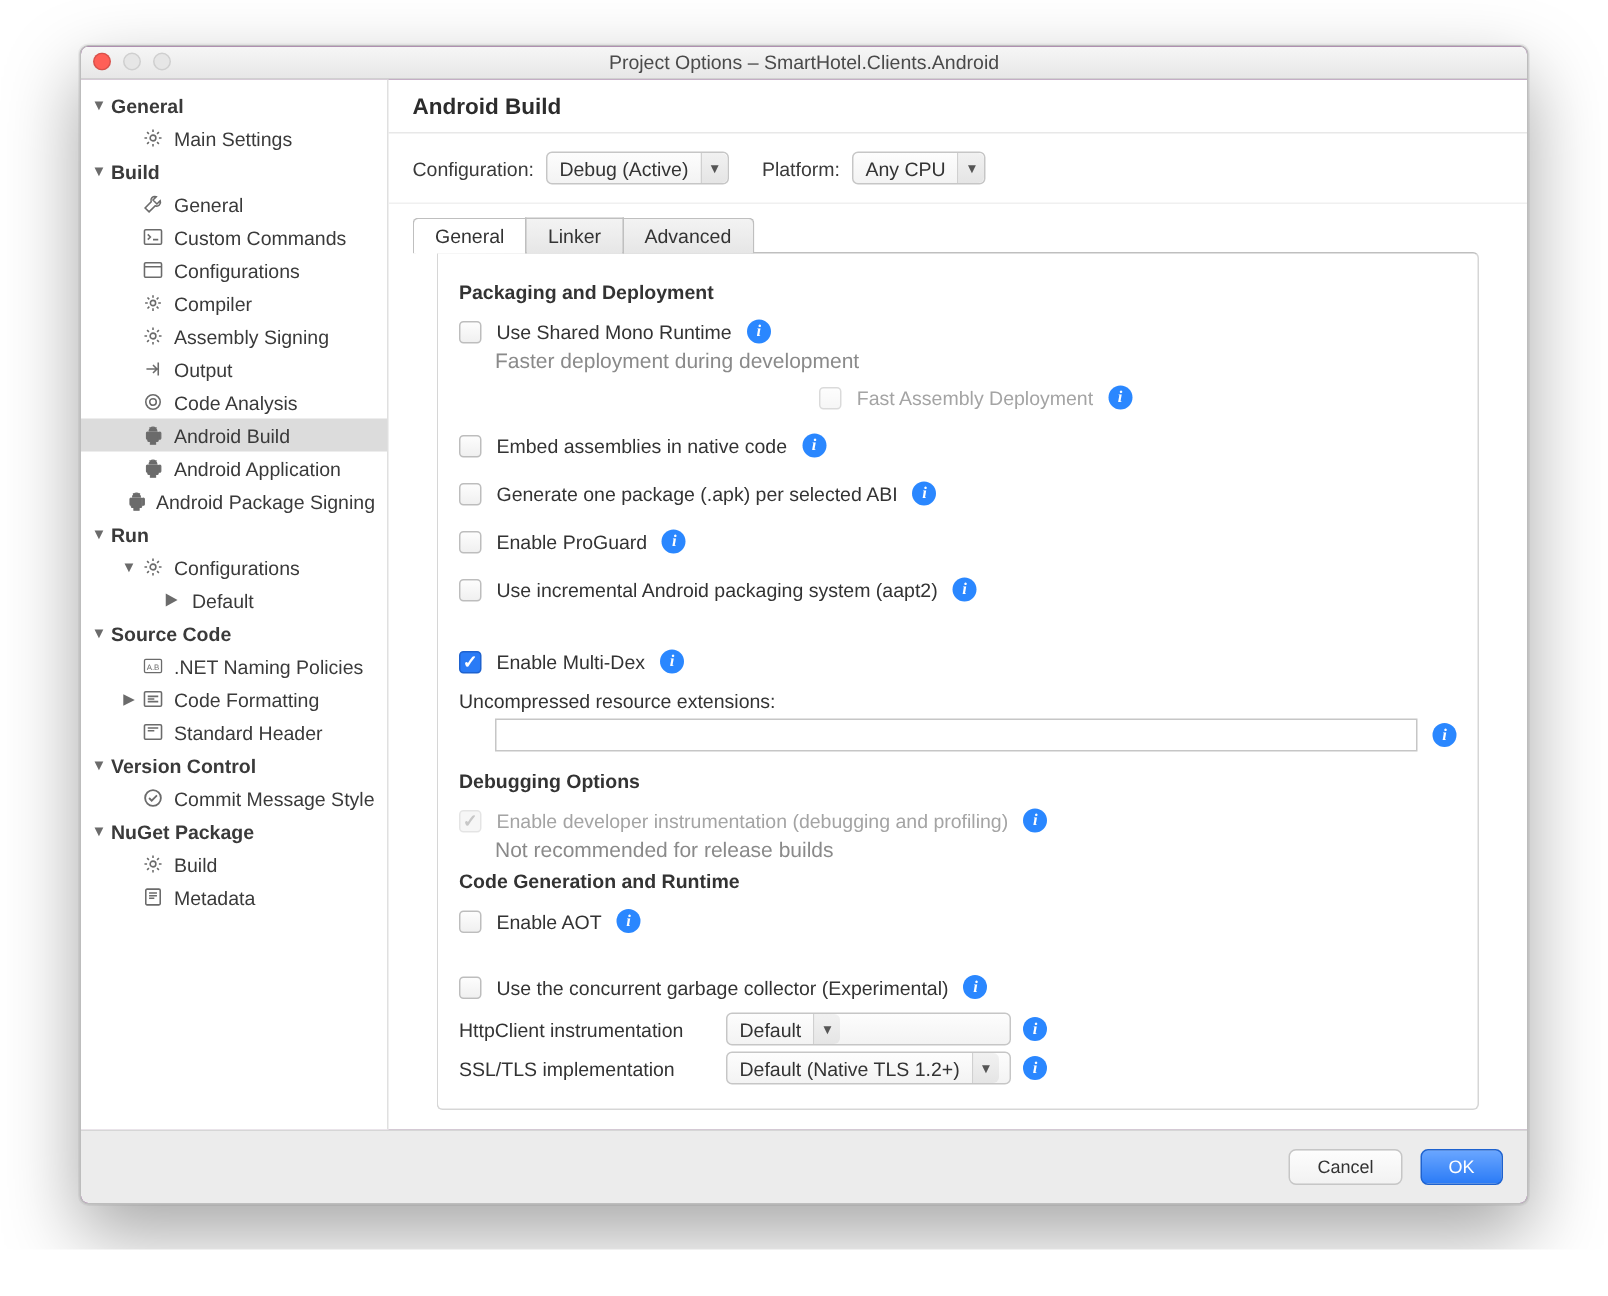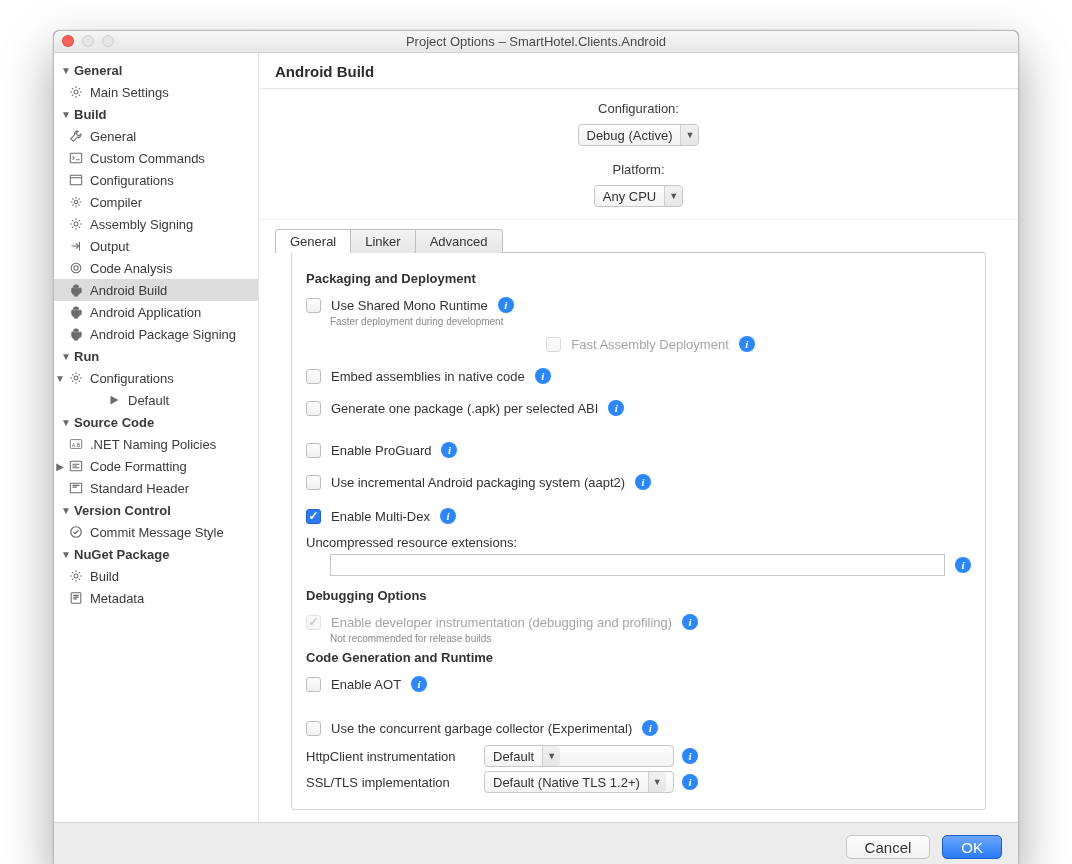--- a/index.html
+++ b/index.html
@@ -41,29 +41,29 @@
     overflow:auto;
   }
   .tree-row { display:flex; align-items:center; height:22px; padding-right:8px; white-space:nowrap; cursor:default; }
   .tree-row.selected { background:#dcdcdc; }
   .disclosure { width:12px; text-align:center; color:#6b6b6b; font-size:10px; margin-right:2px; }
   .tree-icon { width:16px; height:16px; display:inline-flex; align-items:center; justify-content:center; margin-right:6px; color:#6b6b6b; }
   .tree-icon svg { width:14px; height:14px; }
   .tree-label { }
   .bold { font-weight:600; }
   .ind-0 { padding-left: 6px; }
-  .ind-1 { }
+  .ind-1 { padding-left: 26px; }
   .ind-2 { padding-left: 38px; }
 
   
   .main { flex:1; display:flex; flex-direction:column; }
   .main-header { padding: 10px 16px 8px; border-bottom:1px solid #e8e8e8; }
   .main-title { font-size:15px; font-weight:700; color:#2c2c2c; }
 
-  .config-row { padding:12px 16px; display:flex; align-items:center; gap:8px; font-size:13px; color:#3a3a3a; border-bottom:1px solid #f0f0f0;flex-direction:column;}
+  .config-row { padding:12px 16px; display:flex; align-items:center; gap:8px; font-size:13px; color:#3a3a3a; border-bottom:1px solid #f0f0f0;}
   .dropdown {
     display:inline-flex; align-items:center;
     border:1px solid #c6c6c6; border-radius:4px;
     background:linear-gradient(#fdfdfd,#f3f3f3);
     height:22px; padding: 0 0 0 8px; font-size:13px;
     color:#333;
   }
   .dropdown .caret {
     width:18px; height:100%;
     display:flex;align-items:center;justify-content:center;
@@ -95,21 +95,21 @@
     padding: 12px 14px 16px;
     font-size:13px;
     color:#333;
     border-radius: 0 4px 4px 4px;
   }
 
   .section-title { font-weight:700; font-size:13px; margin: 6px 0 6px; }
 
   .opt { display:flex; align-items:center; gap:10px; min-height:26px; }
   .opt.sub { padding-left:24px;justify-content:center; }
-  .hint { color:#8a8a8a; padding-left:24px; font-size:10px; margin-top:-2px; margin-bottom:4px; }
+  .hint { color:#8a8a8a; padding-left:24px; font-size:14px; margin-top:-2px; margin-bottom:4px; }
 
   .checkbox {
     width:15px; height:15px; border:1px solid #bdbdbd; border-radius:3px;
     background:linear-gradient(#fdfdfd,#f0f0f0);
     display:inline-flex; align-items:center; justify-content:center;
     flex:0 0 auto;
   }
   .checkbox.checked { background:#2a7bf6; border-color:#1e62cf; }
   .checkbox.checked::after { content:"✓"; color:#fff; font-size:12px; line-height:1; font-weight:700; }
   .checkbox.disabled { opacity:0.55; }
@@ -139,21 +139,21 @@
   .uncomp-row .textinput { max-width:640px; margin-left:24px;}
 
   
   .footer {
     background:#ececec; border-top:1px solid #d6d6d6;
     padding:12px 16px; display:flex; justify-content:flex-end; gap:12px;
   }
   .btn {
     height:24px; padding:0 18px; border-radius:5px;
     border:1px solid #c6c6c6; background:linear-gradient(#fdfdfd,#f2f2f2);
-    font-size:15px; color:#333; display:inline-flex;align-items:center;justify-content:center;
+    font-size:12px; color:#333; display:inline-flex;align-items:center;justify-content:center;
   }
   .btn.primary {
     background:linear-gradient(#6aa6ff,#2a7bf6);
     border-color:#1e62cf; color:#fff; font-weight:500;
   }
 </style>
 </head>
 <body>
 
 <div class="window">
@@ -423,31 +423,31 @@
               <div class="opt" style="margin-top: 6px;">
                 <span class="checkbox"></span>
                 <span class="labeltxt">Embed assemblies in native code</span>
                 <span class="info"></span>
               </div>
               <div class="opt" style="margin-top: 6px;">
                 <span class="checkbox"></span>
                 <span class="labeltxt">Generate one package (.apk) per selected ABI</span>
                 <span class="info"></span>
               </div>
-              <div class="opt" style="margin-top: 16px;">
+              <div class="opt" style="margin-top: 6px;">
                 <span class="checkbox"></span>
                 <span class="labeltxt">Enable ProGuard</span>
                 <span class="info"></span>
               </div>
               <div class="opt" style="margin-top: 6px;">
                 <span class="checkbox"></span>
                 <span class="labeltxt">Use incremental Android packaging system (aapt2)</span>
                 <span class="info"></span>
               </div>
-              <div class="opt" style="margin-top: 8px;">
+              <div class="opt" style="margin-top: 22px;">
                 <span class="checkbox checked"></span>
                 <span class="labeltxt">Enable Multi-Dex</span>
                 <span class="info"></span>
               </div>
             </div>
           <div class="uncomp-label">Uncompressed resource extensions:</div>
           <div class="uncomp-row">
             <input class="textinput" type="text" value="" style="">
             <span class="info"></span>
           </div>

